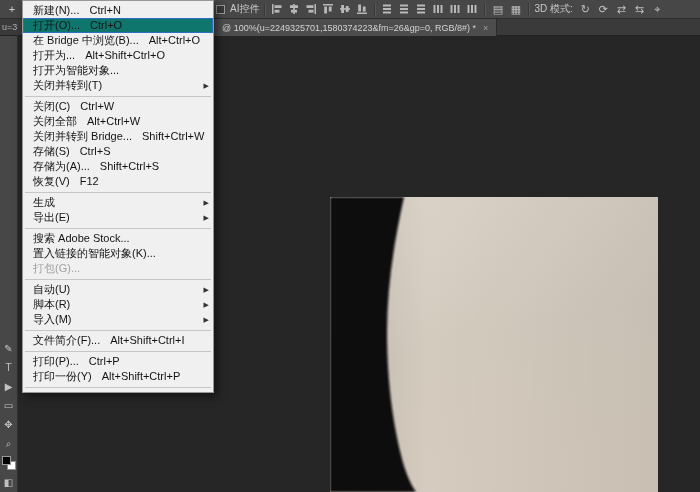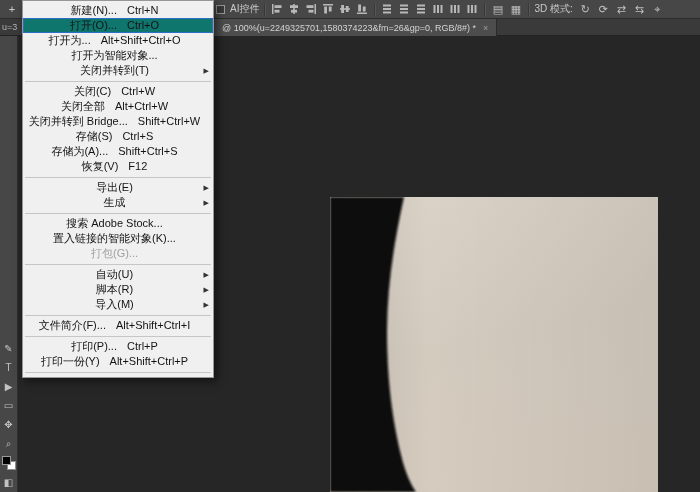--- a/index.html
+++ b/index.html
@@ -38,21 +38,21 @@
   .swatches .fgc{position:absolute;left:0;top:0;width:9px;height:9px;border:1px solid #9a9a9a}
 
   
   .canvas-area{position:absolute;left:18px;top:36px;width:682px;height:456px;background:#262626}
   .photo{position:absolute;left:330px;top:197px;width:328px;height:295px;overflow:hidden}
   .photo svg{display:block;width:328px;height:295px}
 
   
   .menu{position:absolute;left:22px;top:0;width:192px;background:#f0f0f0;border:1px solid #979797;
     box-shadow:3px 3px 9px rgba(0,0,0,.55);padding:2px 0;z-index:20;font-size:11px;color:#141414}
-  .menu-item{position:relative;display:flex;justify-content:center;align-items:center;height:15px;
+  .menu-item{position:relative;display:flex;justify-content:flex-start;align-items:center;height:15px;
     line-height:15px;padding:0 17px 0 10px}
   .menu-item .ml{white-space:nowrap}
   .menu-item .ms{margin-left:10px;white-space:nowrap}
   .menu-item.hl{background:#0f766e;box-shadow:inset 0 0 0 1px #2a6fc4}
   .menu-item.dis,.menu-item.dis .ms{color:#9f9f9f}
   .menu-sep{height:1px;background:#c6c6c6;margin:2.5px 2px}
   .arrow{position:absolute;right:4px;top:0;font-size:7px;line-height:15px;color:#333}
 </style>
 </head>
 <body>
@@ -220,20 +220,24 @@
   <div class="menu" id="file-menu" style="background: rgb(240, 240, 240);">
       <div class="menu-item">
         <span class="ml">新建(N)...</span>
         <span class="ms">Ctrl+N</span>
       </div>
       <div class="menu-item hl">
         <span class="ml">打开(O)...</span>
         <span class="ms">Ctrl+O</span>
       </div>
       <div class="menu-item">
+        <span class="ml">在 Bridge 中浏览(B)...</span>
+        <span class="ms">Alt+Ctrl+O</span>
+      </div>
+      <div class="menu-item">
         <span class="ml">打开为...</span>
         <span class="ms">Alt+Shift+Ctrl+O</span>
       </div>
       <div class="menu-item">
         <span class="ml">打开为智能对象...</span>
       </div>
       <div class="menu-item">
         <span class="ml">关闭并转到(T)</span>
         <span class="arrow">▶</span>
       </div>
@@ -257,25 +261,25 @@
       <div class="menu-item">
         <span class="ml">存储为(A)...</span>
         <span class="ms">Shift+Ctrl+S</span>
       </div>
       <div class="menu-item">
         <span class="ml">恢复(V)</span>
         <span class="ms">F12</span>
       </div>
       <div class="menu-sep"></div>
       <div class="menu-item">
+        <span class="ml">生成</span>
+        <span class="arrow">▶</span>
+      </div>
+      <div class="menu-item">
         <span class="ml">导出(E)</span>
-        <span class="arrow">▶</span>
-      </div>
-      <div class="menu-item">
-        <span class="ml">生成</span>
         <span class="arrow">▶</span>
       </div>
       <div class="menu-sep"></div>
       <div class="menu-item">
         <span class="ml">搜索 Adobe Stock...</span>
       </div>
       <div class="menu-item">
         <span class="ml">置入链接的智能对象(K)...</span>
       </div>
       <div class="menu-item dis">

